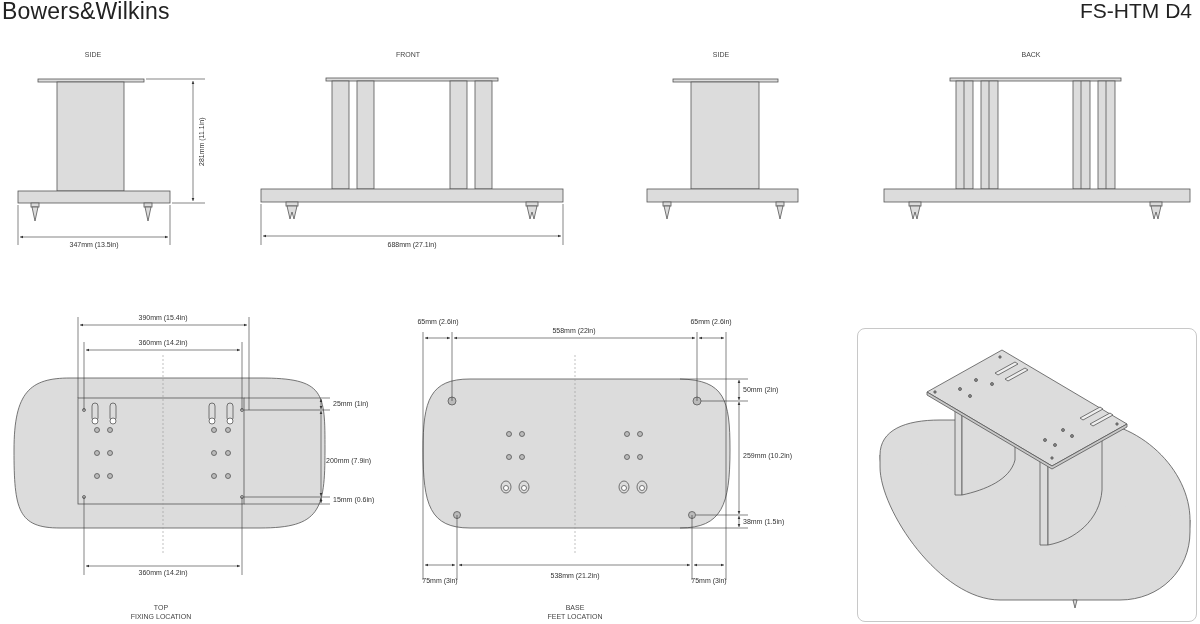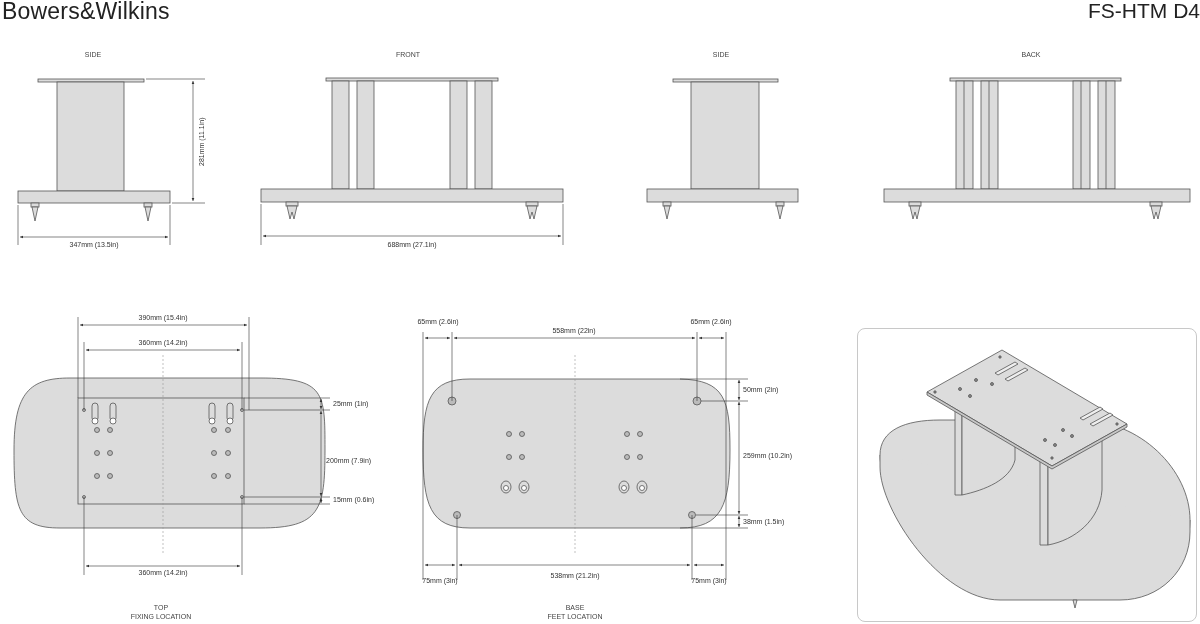--- a/index.html
+++ b/index.html
@@ -1,18 +1,18 @@
 <!DOCTYPE html>
 <html><head>
 <meta charset="utf-8">
 <style>
   html, body { margin:0; padding:0; background:#ffffff; }
   body { width:1200px; height:624px; position:relative; overflow:hidden; font-family:"Liberation Sans", sans-serif; color:#222; }
   .brand { position:absolute; left:2px; top:-2px; font-size:23px; letter-spacing:0.2px; color:#222; font-family:"Liberation Sans", sans-serif; }
-  .model { position:absolute; right:0; top:-1px; font-size:21px; color:#222; font-family:"Liberation Sans", sans-serif; }
+  .model { position:absolute; right:8px; top:-1px; font-size:21px; color:#222; font-family:"Liberation Sans", sans-serif; }
   .view-label { position:absolute; font-size:7px; color:#444; text-align:center; transform:translateX(-50%); white-space:nowrap; }
   .caption { position:absolute; font-size:7px; color:#444; text-align:center; transform:translateX(-50%); line-height:9px; white-space:nowrap; }
   .dim { position:absolute; font-size:7px; color:#333; white-space:nowrap; }
   .dim.c { transform:translateX(-50%); }
   .dim.v { transform:rotate(-90deg); transform-origin:left top; }
   svg.drawing { position:absolute; left:0; top:0; }
   .iso-box { position:absolute; left:857px; top:328px; width:338px; height:292px; border:1.2px solid #c8c8c8; border-radius:8px; background:#fff; }
 </style>
 </head>
 <body>

